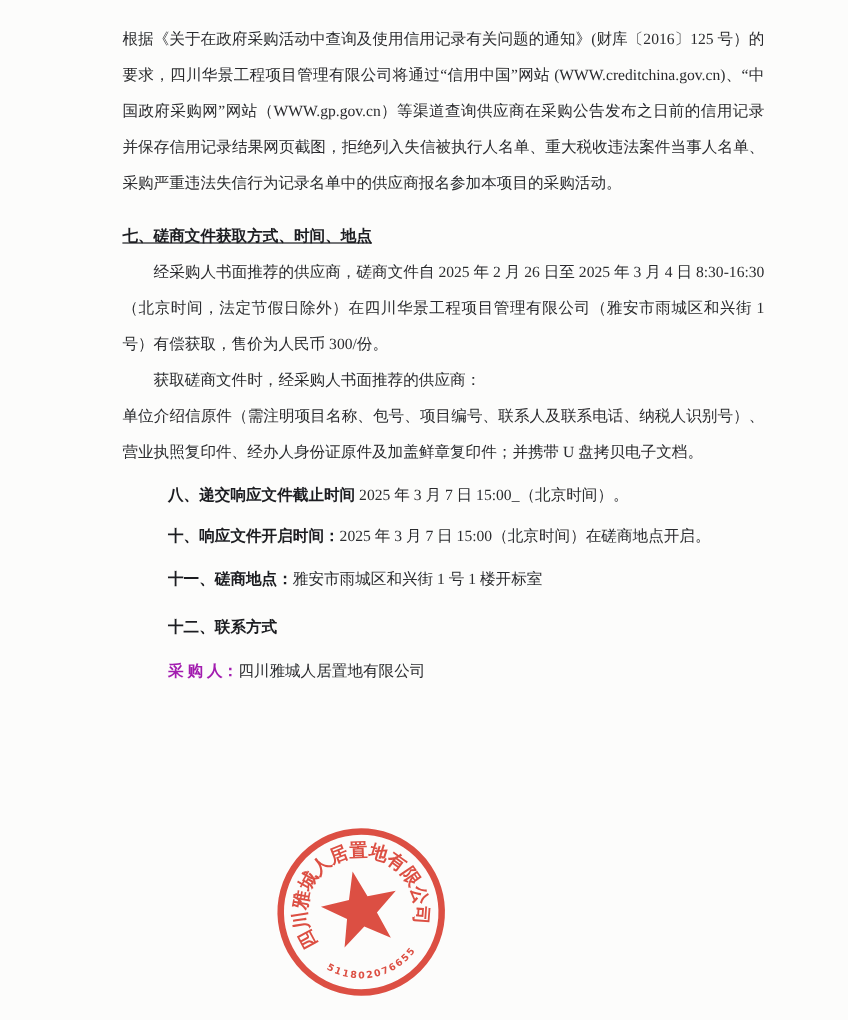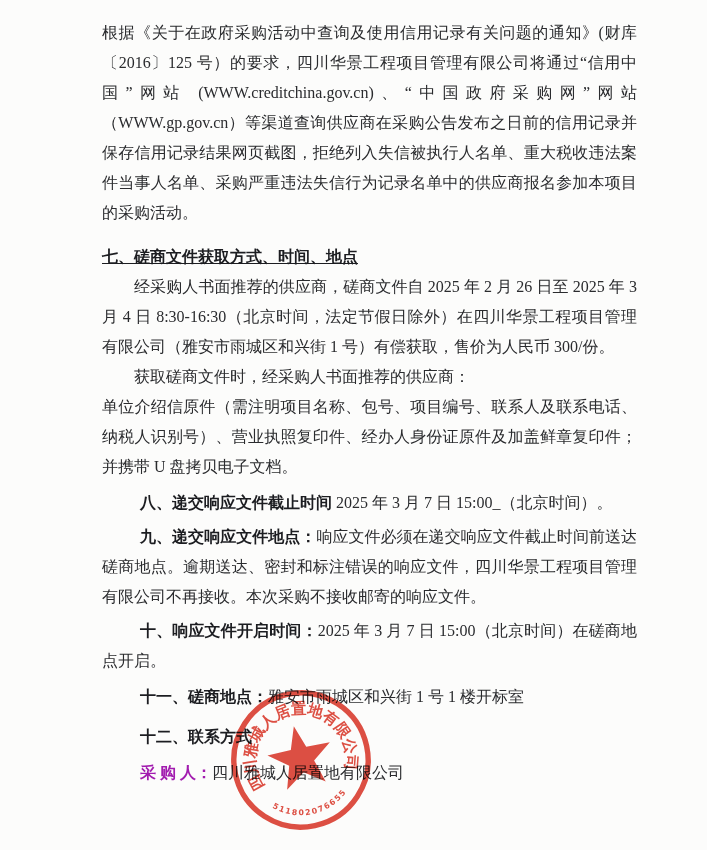--- a/index.html
+++ b/index.html
@@ -12,21 +12,21 @@
     width:707px;height:850px;
     margin:0 auto;
     background:#fcfcfb;
     overflow:hidden;
     color:#2a2b2e;
   }
   .doc{
     position:absolute;
     left:102px;top:18px;
     width:535px;
-    font-size:16px;
+    font-size:13px;
     line-height:30px;
   }
   .doc p{margin:0;text-align:justify;}
   .b{font-weight:700;color:#1c1d21;}
   .intro{margin-bottom:14px !important;}
   .h7{font-weight:700;color:#1c1d21;text-decoration:underline;}
   .ind{text-indent:2em;}
   .ind38{text-indent:38px;}
   .pl38{padding-left:38px;}
   .gap4{margin-bottom:4px !important;}
@@ -57,21 +57,20 @@
 
     <p class="intro">根据《关于在政府采购活动中查询及使用信用记录有关问题的通知》(财库〔2016〕125 号）的要求，四川华景工程项目管理有限公司将通过“信用中国”网站 (WWW.creditchina.gov.cn)、“中国政府采购网”网站（WWW.gp.gov.cn）等渠道查询供应商在采购公告发布之日前的信用记录并保存信用记录结果网页截图，拒绝列入失信被执行人名单、重大税收违法案件当事人名单、采购严重违法失信行为记录名单中的供应商报名参加本项目的采购活动。</p>
 
     <p class="h7">七、磋商文件获取方式、时间、地点</p>
     <p class="ind">经采购人书面推荐的供应商，磋商文件自 2025 年 2 月 26 日至 2025 年 3 月 4 日 8:30-16:30（北京时间，法定节假日除外）在四川华景工程项目管理有限公司（雅安市雨城区和兴街 1 号）有偿获取，售价为人民币 300/份。</p>
     <p class="ind">获取磋商文件时，经采购人书面推荐的供应商：</p>
     <p class="gap6">单位介绍信原件（需注明项目名称、包号、项目编号、联系人及联系电话、纳税人识别号）、营业执照复印件、经办人身份证原件及加盖鲜章复印件；并携带 U 盘拷贝电子文档。</p>
 
     <p class="pl38 gap4"><span class="b">八、递交响应文件截止时间</span><span> 2025 年 3 月 7 日 15:00_（北京时间）。</span></p>
 
-    <p class="ind38 gap4"><span class="b">九、递交响应文件地点：</span><span>响应文件必须在递交响应文件截止时间前送达磋商地点。逾期送达、密封和标注错误的响应文件，四川华景工程项目管理有限公司不再接收。本次采购不接收邮寄的响应文件。</span></p>
 
     <p class="ind38 gap6"><span class="b">十、响应文件开启时间：</span><span>2025 年 3 月 7 日 15:00（北京时间）在磋商地点开启。</span></p>
 
     <p class="pl38 gap10"><span class="b">十一、磋商地点：</span><span>雅安市雨城区和兴街 1 号 1 楼开标室</span></p>
 
     <p class="pl38 b gap6">十二、联系方式</p>
 
     <div class="contacts">
       <p class="contact-row"><span class="lbl">采 购 人：</span><span class="val">四川雅城人居置地有限公司</span></p>
       <p class="contact-row"></p>

